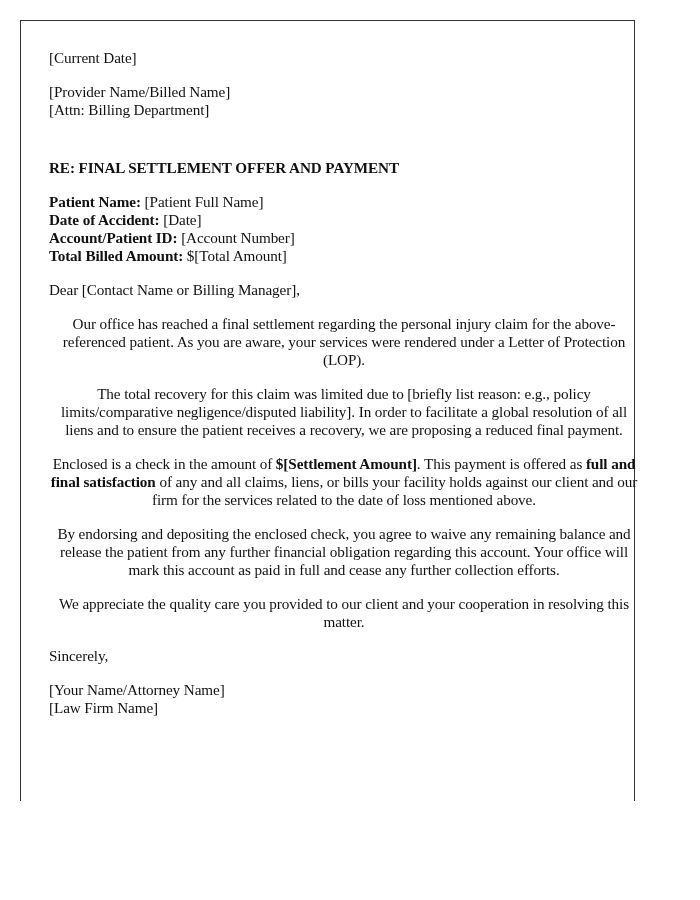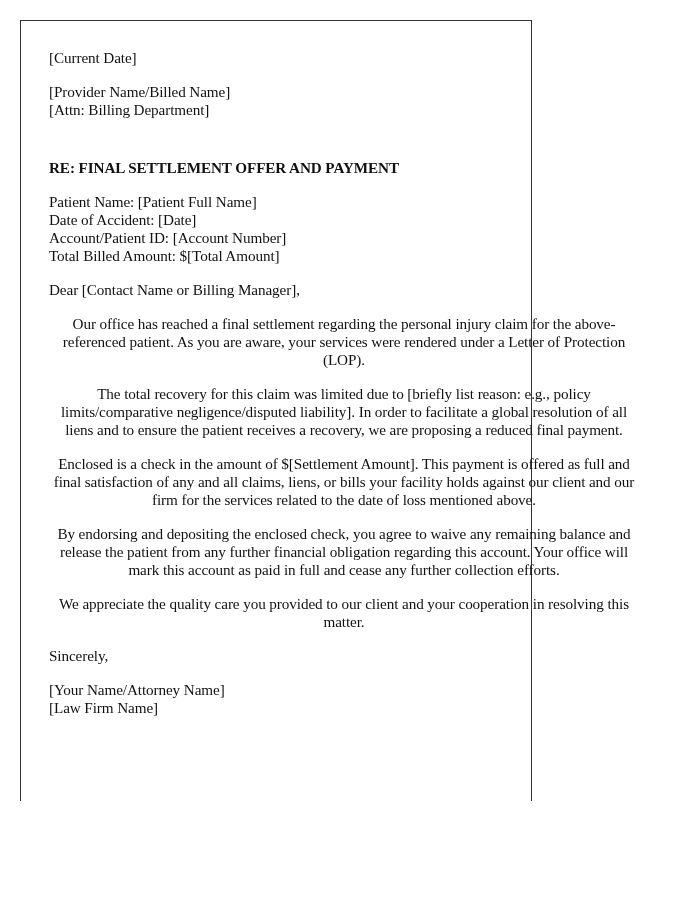--- a/index.html
+++ b/index.html
@@ -12,21 +12,21 @@
       height: 900px;
       position: relative;
       overflow: hidden;
       font-family: "Liberation Serif", "DejaVu Serif", serif;
       color: #111111;
     }
     .page {
       position: absolute;
       left: 20px;
       top: 20px;
-      width: 512px;
+      width: 615px;
       height: 781px;
       border-top: 1px solid #333333;
       border-left: 1px solid #333333;
       border-right: 1px solid #333333;
       box-sizing: border-box;
     }
     .content {
       position: absolute;
       left: 28px;
       top: 28px;
@@ -39,21 +39,21 @@
       margin: 0 0 16px 0;
     }
     .line {
       display: block;
     }
     .subject {
       font-weight: bold;
       margin-top: 40px;
     }
     b {
-      font-weight: normal;
+      font-weight: bold;
     }
     p {
       margin: 0 0 16px 0;
       text-align: center;
     }
   </style>
 </head>
 <body>
 
 <div class="page">

